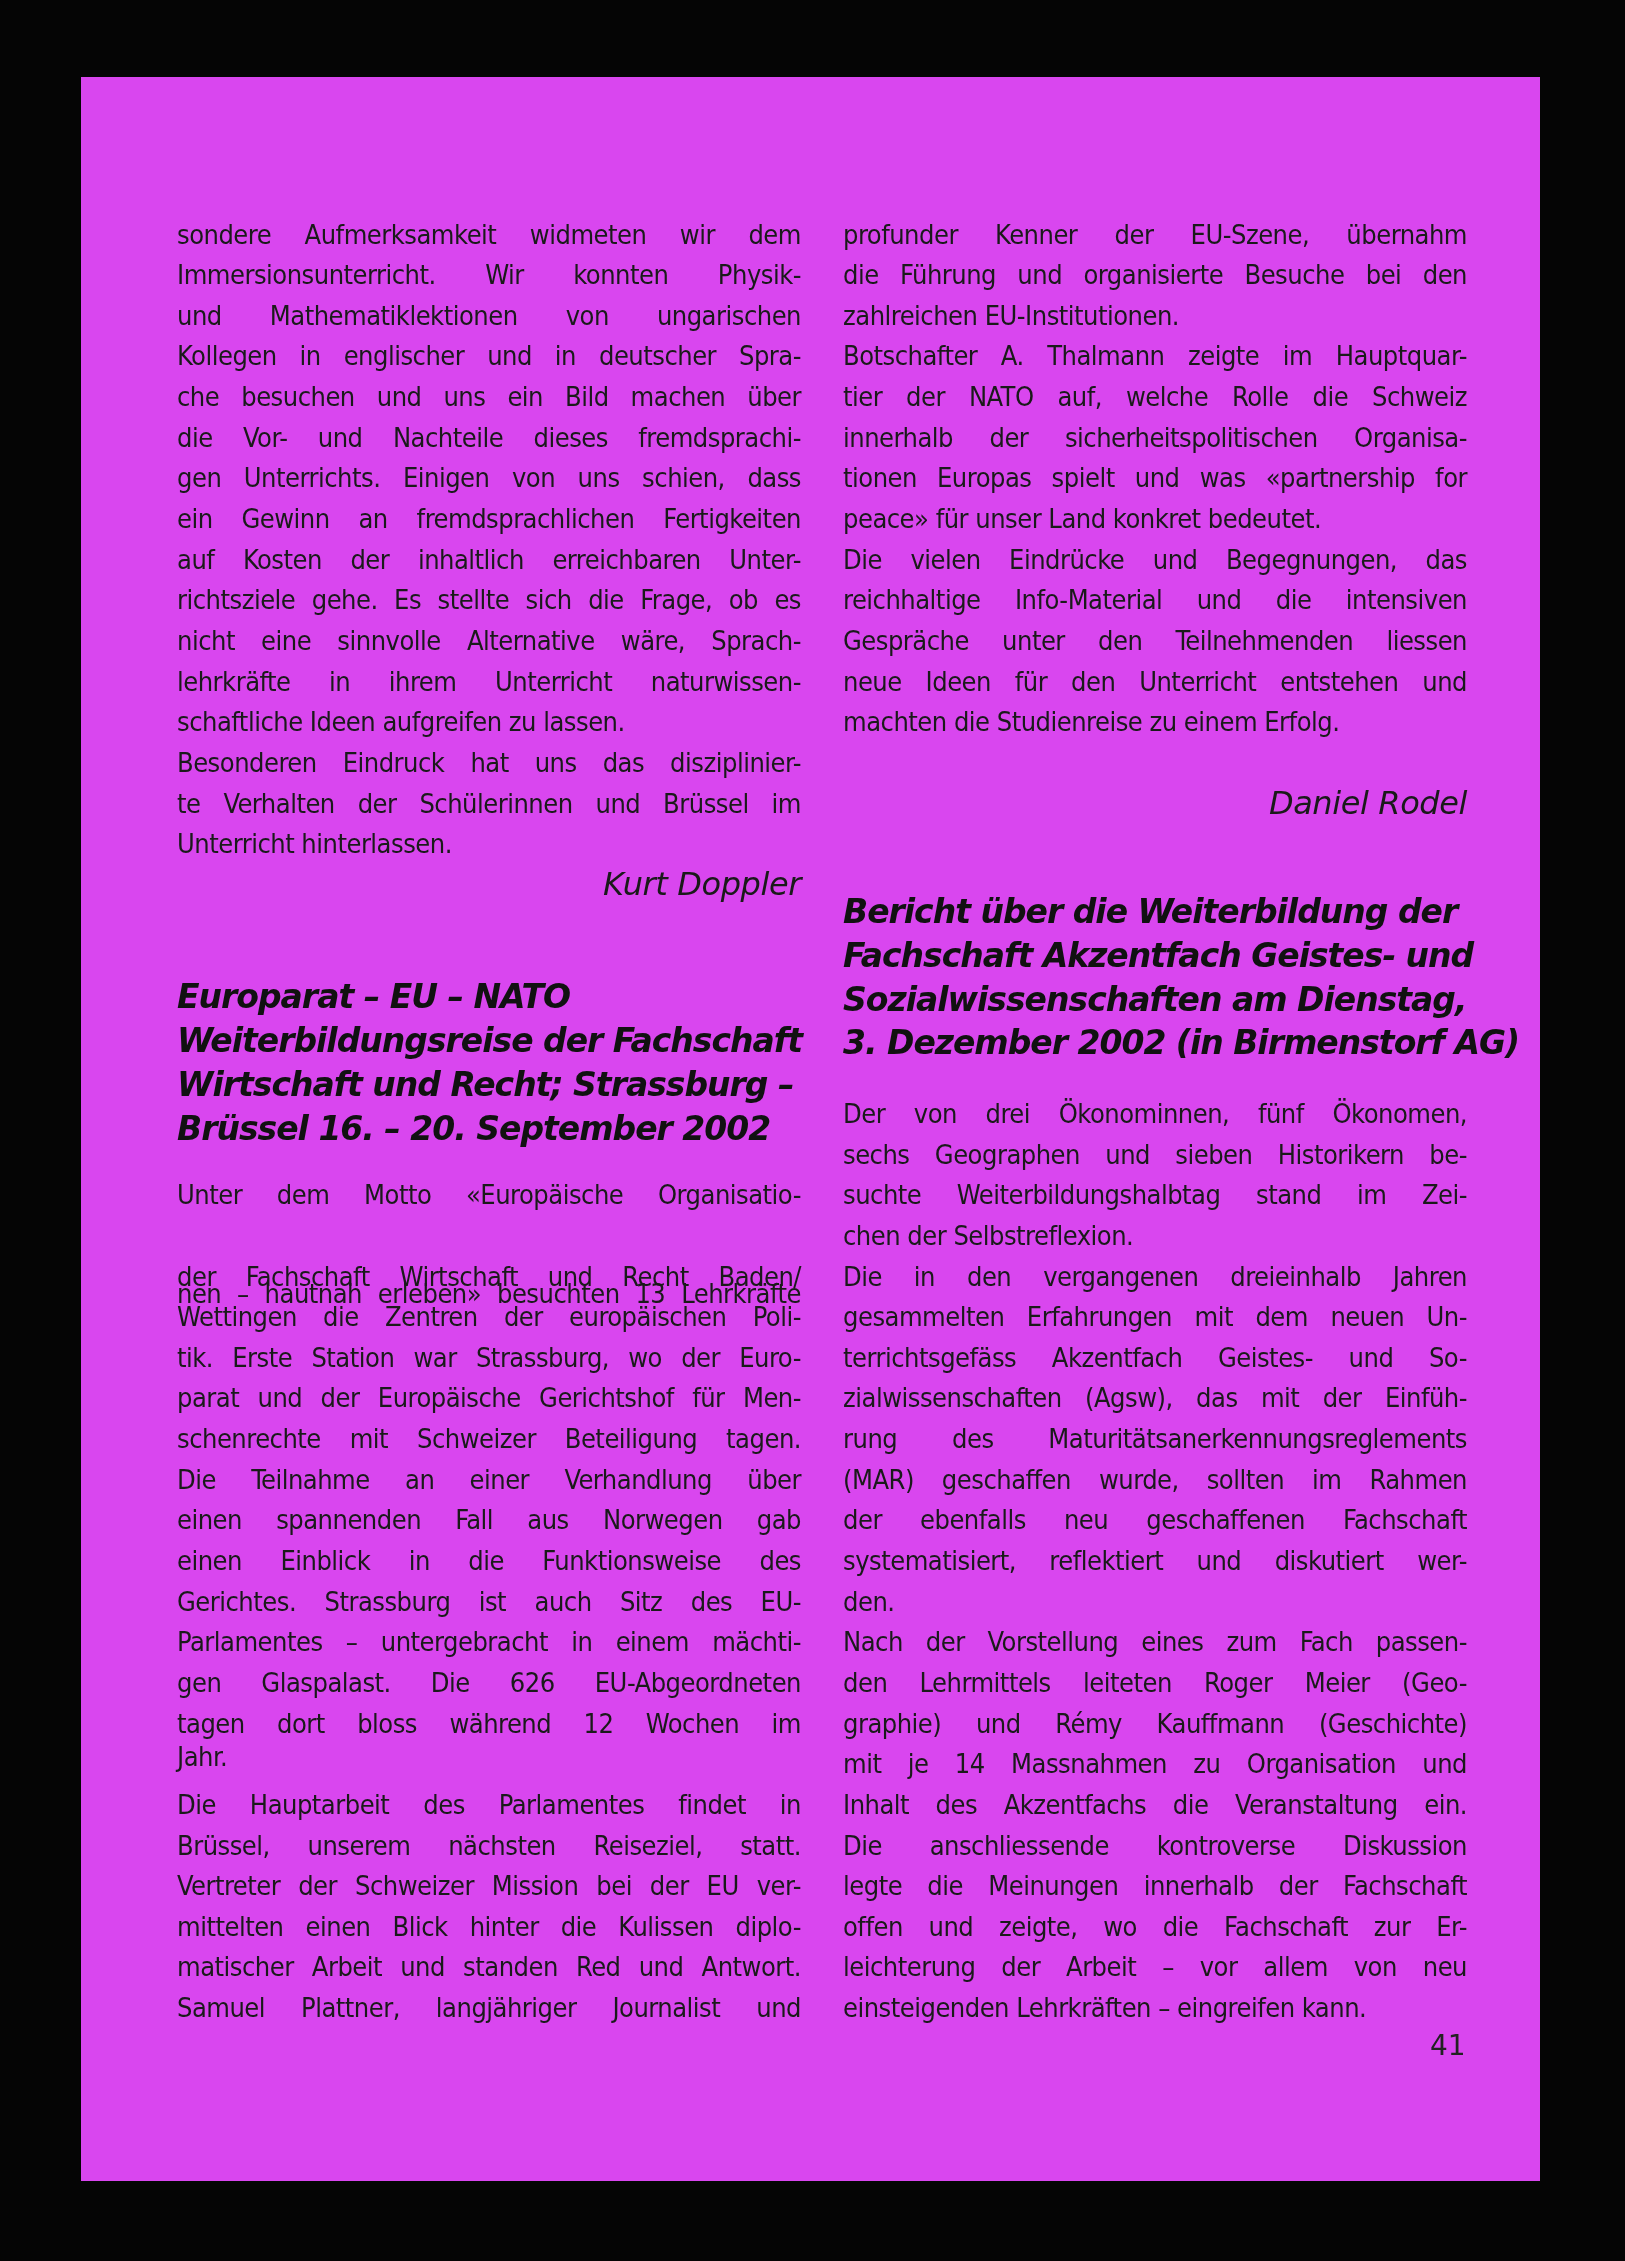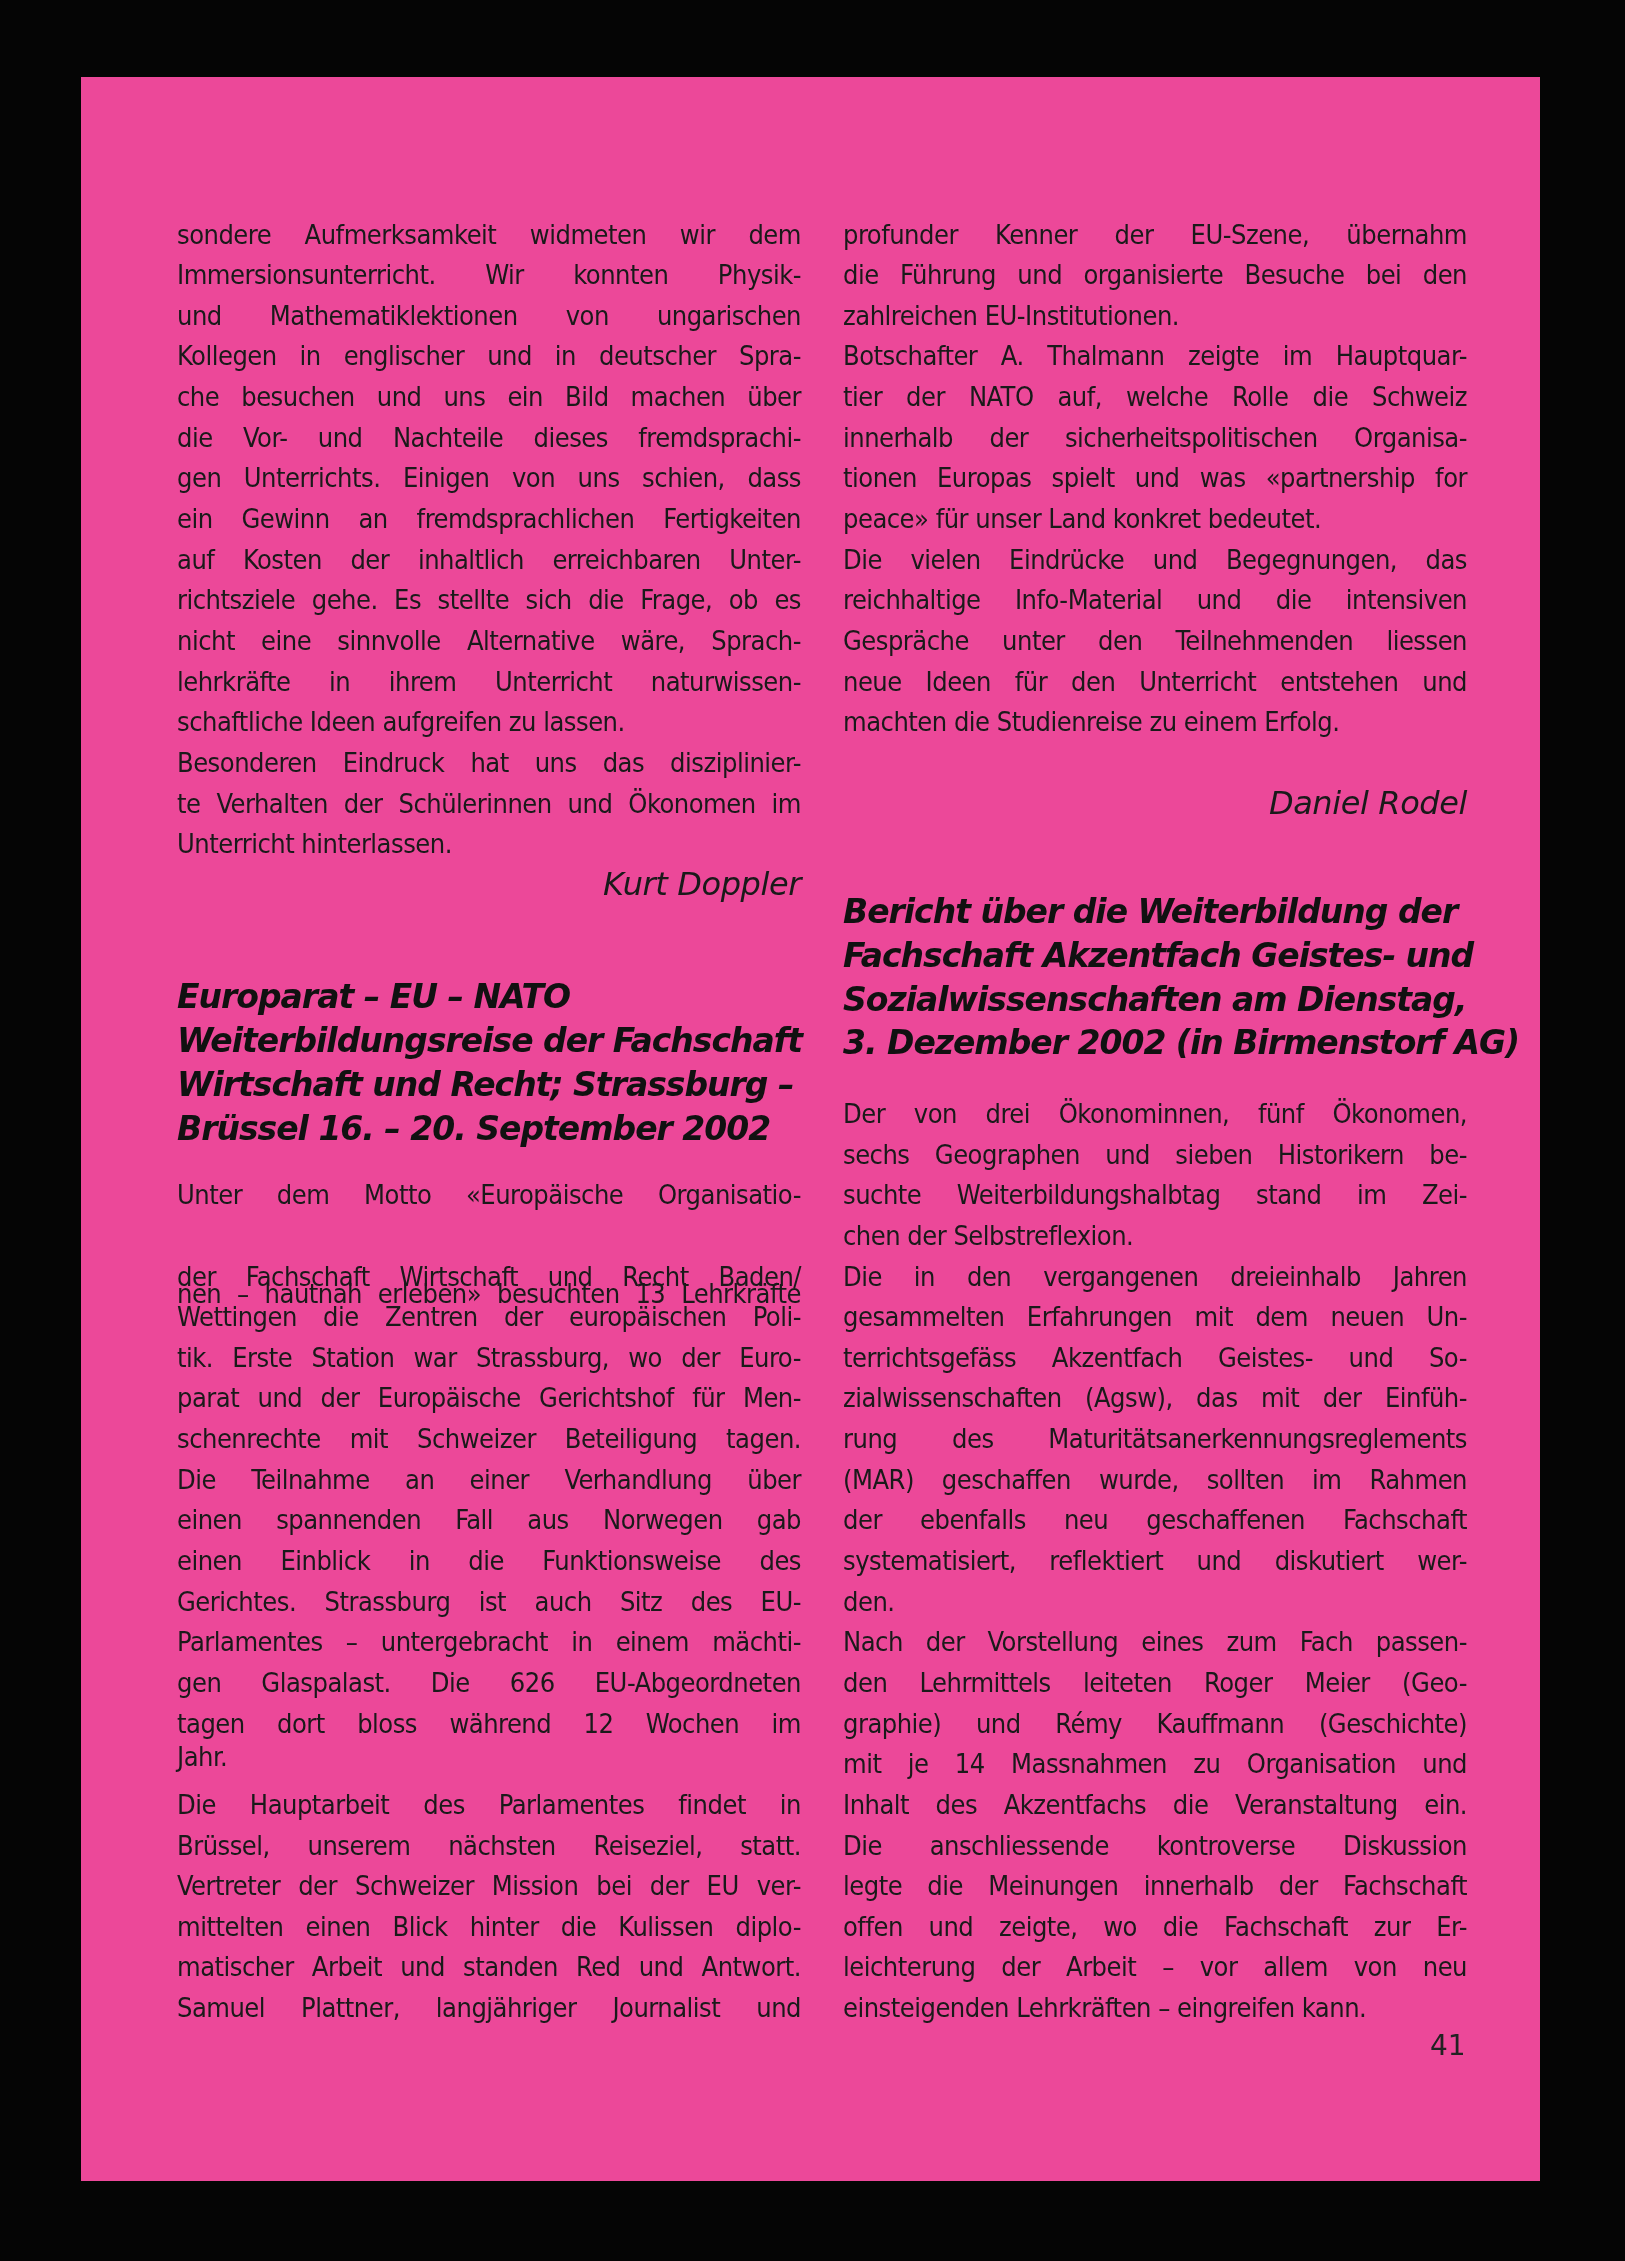--- a/index.html
+++ b/index.html
@@ -2,21 +2,21 @@
 <html style="font-size:13px"><head>
 <meta charset="utf-8">
 <style>
   html, body { margin:0; padding:0; }
   body {
     width:1626px; height:2261px; background:#050505; position:relative; overflow:hidden;
     font-family:"DejaVu Sans", "Liberation Sans", sans-serif;
   }
   .page {
     position:absolute; left:81px; top:77px; width:1459px; height:2104px;
-    background:#ec4899;
+    background:#d946ef;
   }
   .col {
     position:absolute; top:0; width:624px;
     color:#1a1a1a;
   }
   .col.left { left:96px; }
   .col.right { left:762px; }
   .line {
     position:absolute; left:0; width:624px; height:41px;
     font-size:27px; line-height:41px; white-space:nowrap;
@@ -52,21 +52,21 @@
       <div class="line" style="top:299px">che besuchen und uns ein Bild machen über</div>
       <div class="line" style="top:340px">die Vor- und Nachteile dieses fremdsprachi-</div>
       <div class="line" style="top:380px">gen Unterrichts. Einigen von uns schien, dass</div>
       <div class="line" style="top:421px">ein Gewinn an fremdsprachlichen Fertigkeiten</div>
       <div class="line" style="top:462px">auf Kosten der inhaltlich erreichbaren Unter-</div>
       <div class="line" style="top:502px">richtsziele gehe. Es stellte sich die Frage, ob es</div>
       <div class="line" style="top:543px">nicht eine sinnvolle Alternative wäre, Sprach-</div>
       <div class="line" style="top:584px">lehrkräfte in ihrem Unterricht naturwissen-</div>
       <div class="line last" style="top:624px">schaftliche Ideen aufgreifen zu lassen.</div>
       <div class="line" style="top:665px">Besonderen Eindruck hat uns das disziplinier-</div>
-      <div class="line" style="top:706px">te Verhalten der Schülerinnen und Ökonomen im</div>
+      <div class="line" style="top:706px">te Verhalten der Schülerinnen und Brüssel im</div>
       <div class="line last" style="top:746px">Unterricht hinterlassen.</div>
     </div>
     <div class="sig" style="top:787px">Kurt Doppler</div>
 
     <div>
       <div class="head" style="top:898px">Europarat – EU – NATO</div>
       <div class="head" style="top:942px">Weiterbildungsreise der Fachschaft</div>
       <div class="head" style="top:986px">Wirtschaft und Recht; Strassburg –</div>
       <div class="head" style="top:1030px">Brüssel 16. – 20. September 2002</div>
     </div>

